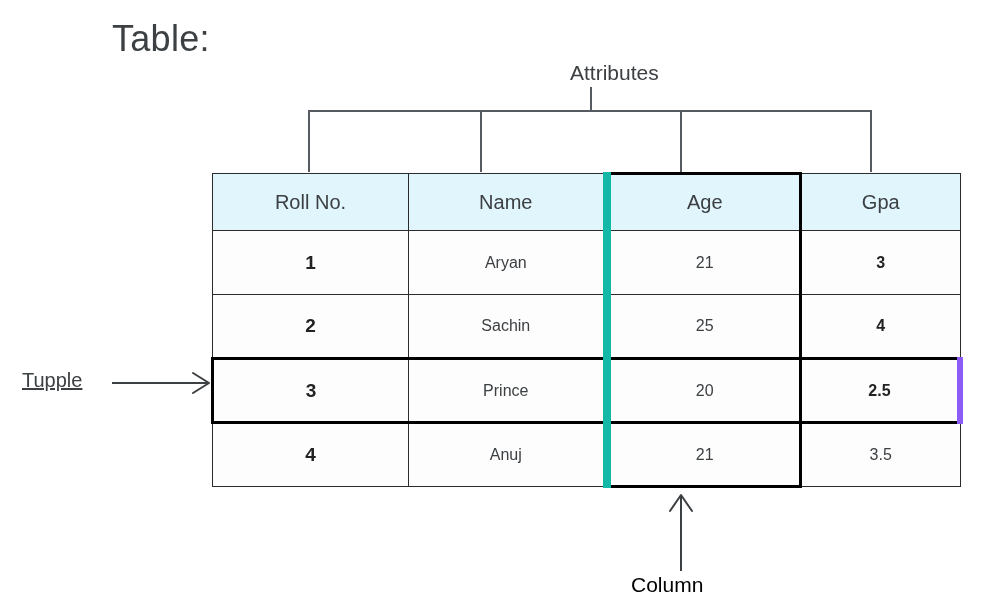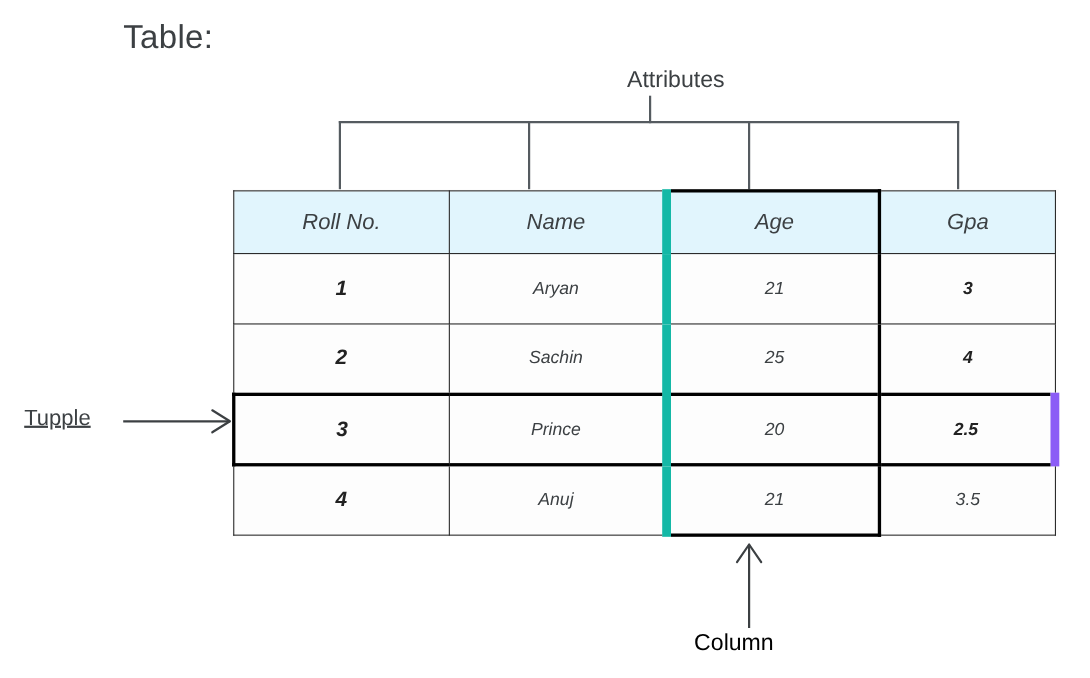--- a/index.html
+++ b/index.html
@@ -15,21 +15,21 @@
     width: 991px;
     height: 616px;
     background: #ffffff;
   }
 
   
   #page-title {
     position: absolute;
     left: 112px;
     top: 18px;
-    font-size: 30px;
+    font-size: 36px;
     color: #3c4043;
     letter-spacing: 0.3px;
     white-space: nowrap;
   }
 
   
   #attributes-label {
     position: absolute;
     left: 529px;
     top: 61px;
@@ -55,21 +55,20 @@
     border-collapse: collapse;
     table-layout: fixed;
     background: #fdfdfd;
   }
   #db-table th, #db-table td {
     border: 1px solid #2b2b2b;
     text-align: center;
     vertical-align: middle;
     font-weight: normal;
     padding: 16px;
-    font-style: italic;
   }
   #db-table th {
     height: 50px;
     background: #e1f5fd;
     font-size: 20px;
     color: #3c4043;
   }
   #db-table td {
     height: 64px;
     font-size: 16px;
@@ -87,21 +86,21 @@
   }
   #db-table th.hl-col { border-top: 3px solid #000; }
   #db-table tr.last-row td.hl-col { border-bottom: 3px solid #000; }
 
   
   #db-table tr.hl-row td {
     border-top: 3px solid #000;
     border-bottom: 3px solid #000;
   }
   #db-table tr.hl-row td.first-cell { border-left: 3px solid #000; }
-  #db-table tr.hl-row td.last-cell  { border-right: 8px solid #8b5cf6; text-align: center; }
+  #db-table tr.hl-row td.last-cell  { border-right: 6px solid #8b5cf6; text-align: center; }
 
   
   #tupple-label {
     position: absolute;
     left: 22px;
     top: 369px;
     font-size: 20px;
     color: #3c4043;
     white-space: nowrap;
     text-decoration: underline;

